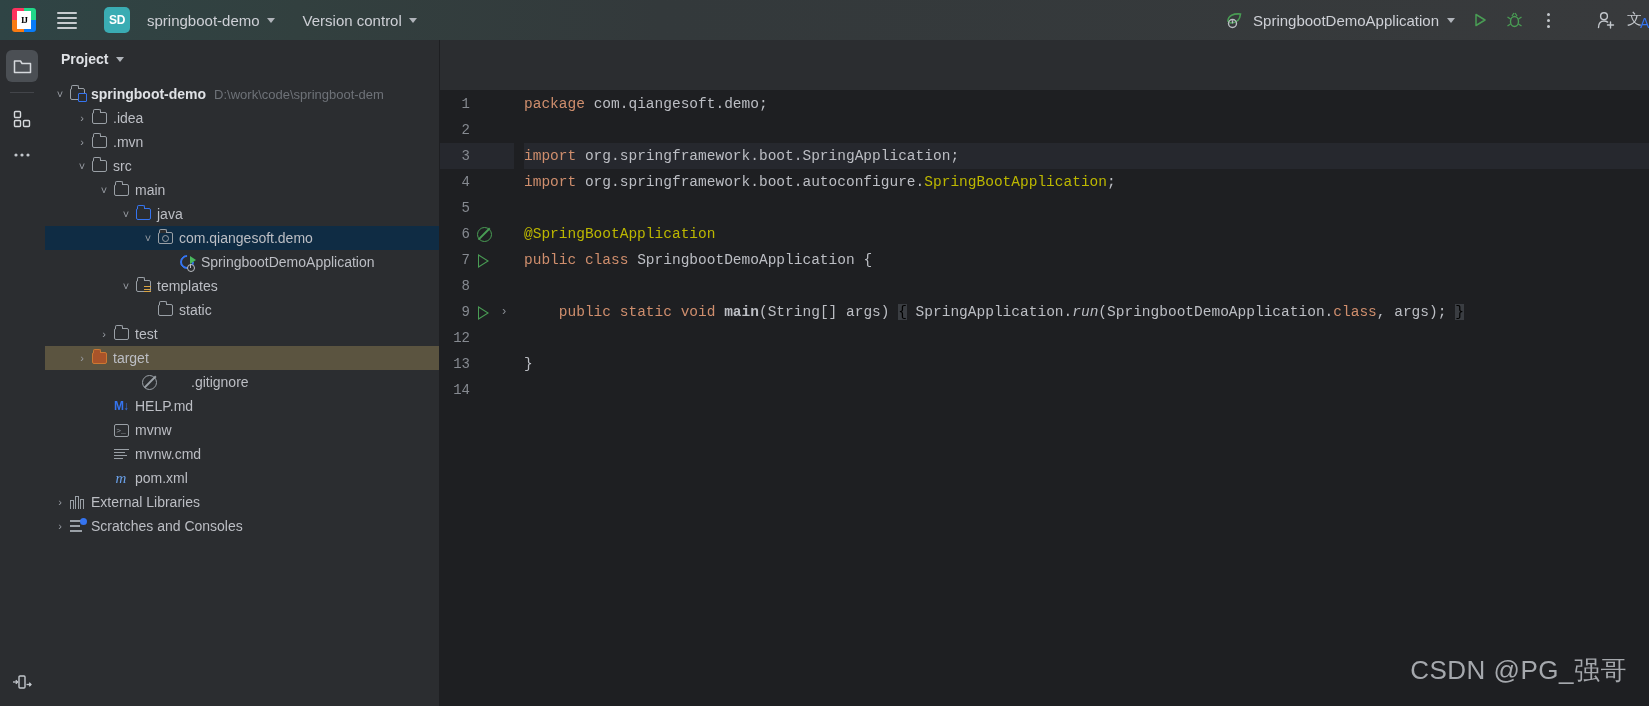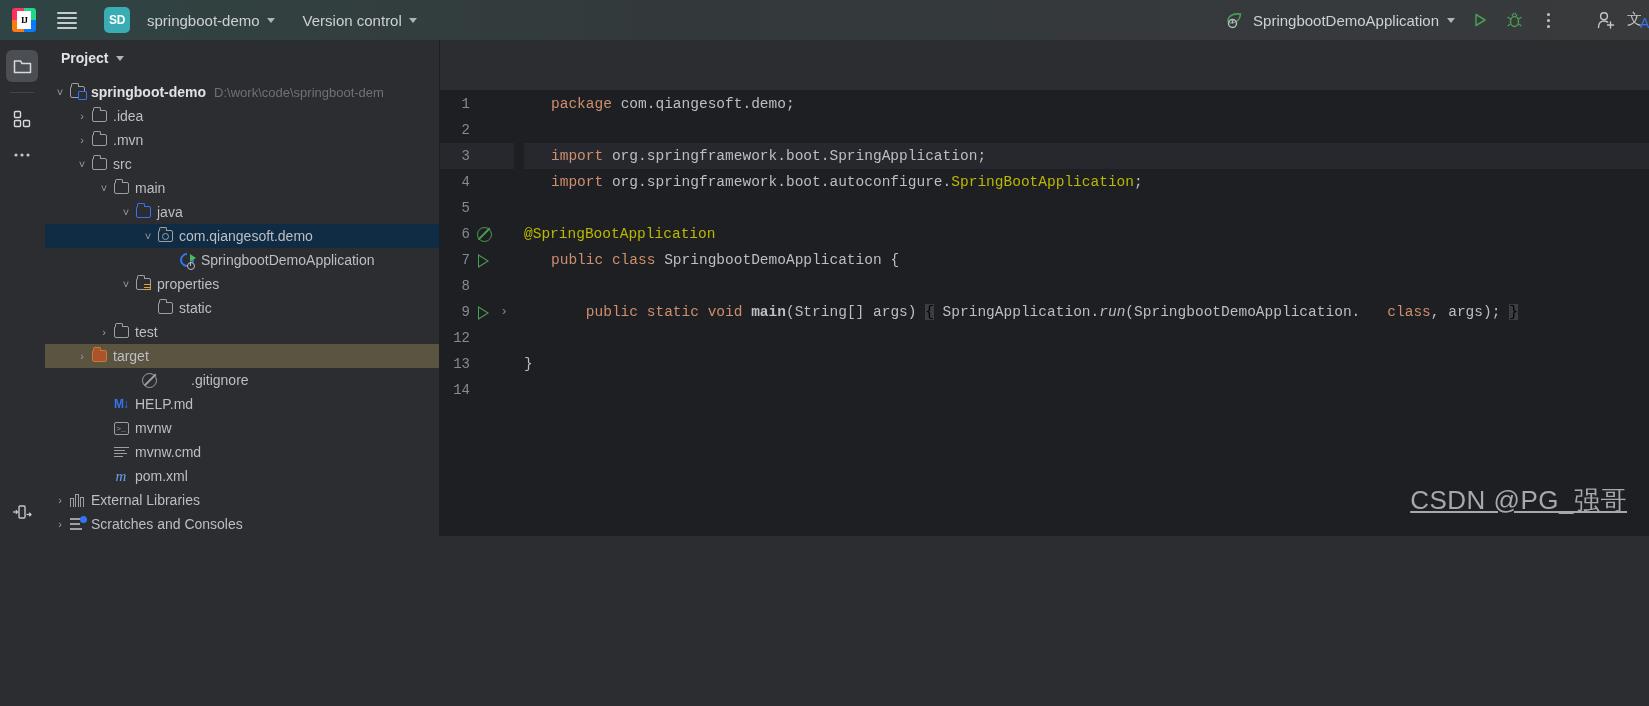--- a/index.html
+++ b/index.html
@@ -2,21 +2,21 @@
 <html><head>
 <meta charset="utf-8">
 <style>
   * { box-sizing: border-box; margin: 0; padding: 0; }
   html, body {
     width: 1649px; height: 706px;
     background: #2b2d30;
     font-family: "Liberation Sans", sans-serif;
     overflow: hidden;
   }
-  .app { position: relative; width: 1649px; height: 536px; display: flex; flex-direction: column; }
+  .app { position: relative; width: 1649px; height: 706px; display: flex; flex-direction: column; }
 
   
   .titlebar {
     height: 40px; flex: 0 0 40px;
     background: linear-gradient(90deg, #2f4445 0%, #32403f 18%, #33393b 40%, #383a3c 100%);
     display: flex; align-items: center; position: relative;
   }
   .tb-left { display: flex; align-items: center; gap: 0; }
   .ij-logo {
     width: 24px; height: 24px; margin-left: 12px; margin-right: 16px;
@@ -196,33 +196,33 @@
   .bean-icon{width:15px;height:15px;border-radius:50%;border:1.7px solid #499c54;position:relative;}
   .bean-icon::after{content:"";position:absolute;left:-1.5px;top:5.4px;width:16px;height:1.7px;background:#499c54;transform:rotate(-45deg);}
   .fold-chev { color:#868a91; font-size:12px; width:12px; text-align:center;}
 
   .code {
     flex: 1 1 auto; font-family: "Liberation Mono", monospace; font-size: 14.5px;
     padding-left: 10px; overflow: hidden; white-space: pre; min-width:0;
   }
   .c-row { height: 26px; line-height: 26px; white-space: pre; }
   .c-row.hl { background: #26282e; }
-  .kw { color: #cf8e6d; margin-left: 27px; }
+  .kw { color: #cf8e6d; }
   .pl { color: #bcbec4; }
   .ann { color: #bcb700; }
   .cls { color: #bcbec4; }
   .static-m { color: #bcbec4; font-style: italic; }
   .meth { color: #56a8f5; }
   .brace-hl { background: #3a3d42; }
   .strong-w { color: #bcbec4; font-weight:bold;}
 
   .watermark {
     position: absolute; right: 22px; bottom: 18px;
     color: #a5a8ad; font-size: 26px; letter-spacing: 0.5px;
-    font-family: "Liberation Sans", sans-serif; pointer-events: none; text-decoration: underline;
+    font-family: "Liberation Sans", sans-serif; pointer-events: none;
   }
 </style>
 </head>
 <body>
 
 <div class="app">
 
   <div class="titlebar">
     <div class="tb-left">
       <div class="ij-logo">
@@ -404,21 +404,21 @@
                 <span class="pw"></span>
               </span>
             </span>
             <span class="label">SpringbootDemoApplication</span>
           </div>
           <div class="row" style="padding-left: 74px;">
             <span class="arrow">˅</span>
             <span class="ticon">
               <span class="folder res"></span>
             </span>
-            <span class="label">properties</span>
+            <span class="label">templates</span>
           </div>
           <div class="row" style="padding-left: 96px;">
             <span class="arrow none">›</span>
             <span class="ticon">
               <span class="folder"></span>
             </span>
             <span class="label">static</span>
           </div>
           <div class="row" style="padding-left: 52px;">
             <span class="arrow">›</span>

